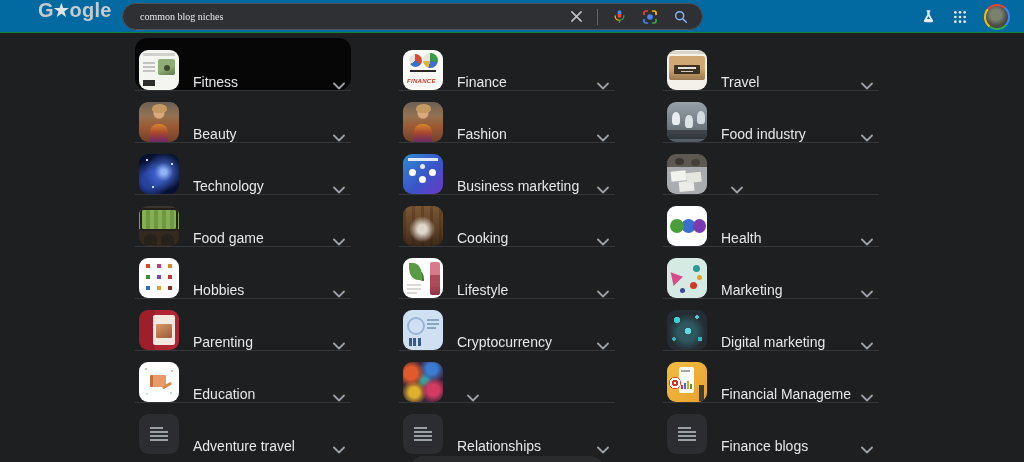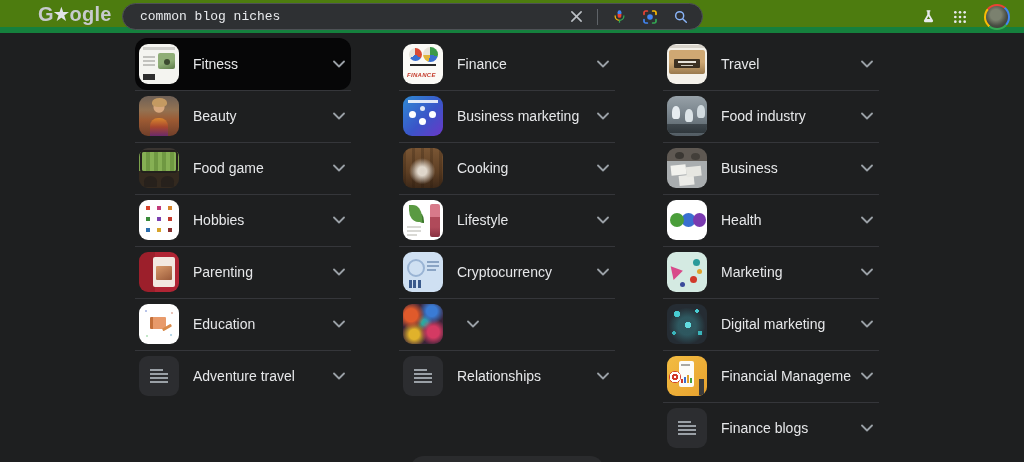--- a/index.html
+++ b/index.html
@@ -1,34 +1,34 @@
 <!DOCTYPE html>
 <html><head>
 <meta charset="utf-8">
 <style>
   html,body{margin:0;padding:0}
   body{width:1024px;height:462px;background:#1e1f20;font-family:"Liberation Sans",sans-serif;overflow:hidden;position:relative}
 
   
-  .hdr{height:33px;background:#4d7c0f;display:flex;align-items:center;position:relative;border-bottom:6px solid #15803d;box-sizing:border-box}
+  .hdr{height:33px;background:#0369a1;display:flex;position:relative;border-bottom:1px solid #15803d;box-sizing:border-box}
   .logo{margin-left:38px;font-size:20px;font-weight:600;color:#c7cacd;letter-spacing:.3px;cursor:pointer;user-select:none;line-height:1}
   .logo .star{color:#e2e4e7;font-size:17px;display:inline-block;transform:translateY(-1px)}
   .searchbar{position:absolute;left:122px;top:3px;width:581px;height:27px;box-sizing:border-box;border:1px solid #4e5156;border-radius:14px;background:#2e3033;display:flex;align-items:center;padding:0 11px 0 17px}
-  .searchbar input{flex:1;background:transparent;border:none;outline:none;color:#e8eaed;font-size:13px;font-family:Liberation Mono, monospace;padding:0;min-width:0}
+  .searchbar input{flex:1;background:transparent;border:none;outline:none;color:#e8eaed;font-size:10px;font-family:Liberation Serif, serif;padding:0;min-width:0}
   .bar-ic{background:none;border:none;padding:0;margin-left:11px;width:20px;height:20px;display:flex;align-items:center;justify-content:center;cursor:pointer;flex:none}
   .vdiv{width:1px;height:16px;background:#5f6368;margin-left:11px;flex:none}
   .hdr-right{position:absolute;right:14px;top:0;height:33px;display:flex;align-items:center;gap:16px}
   .hdr-btn{background:none;border:none;padding:0;cursor:pointer;display:flex;align-items:center;justify-content:center}
   .avatar{width:26px;height:26px;border-radius:50%;background:conic-gradient(from 40deg,#4285f4 0 25%,#34a853 25% 50%,#fbbc04 50% 75%,#ea4335 75% 100%);position:relative}
   .avatar::after{content:"";position:absolute;inset:2px;border-radius:50%;background:radial-gradient(circle at 45% 40%,#7b816f 0 30%,#4a4e44 60%,#2d2f2a 100%)}
 
   
   .grid{display:flex;margin:5px 0 0 135px;gap:48px}
   .col{width:216px}
-  .row{height:52px;display:flex;align-items:center;position:relative;padding:0 6px 0 4px;box-sizing:border-box;border-radius:12px;cursor:pointer}
+  .row{height:52px;display:flex;align-items:flex-end;position:relative;padding:0 6px 0 4px;box-sizing:border-box;border-radius:12px;cursor:pointer}
   .col .row + .row::before{content:"";position:absolute;left:0;right:0;top:0;height:1px;background:#35363a}
   .row.selected{background:#060607}
   .row.selected::before{display:none}
   .label{font-size:14px;color:#e6e7e9;flex:1;white-space:nowrap;overflow:hidden}
   .chev{width:22px;display:flex;justify-content:flex-end;align-items:center;flex:none}
 
   
   .th{width:40px;height:40px;border-radius:9px;margin-right:14px;position:relative;overflow:hidden;flex:none;background:#3a3b3d}
   .th::before,.th::after{content:"";position:absolute}
 
@@ -238,20 +238,29 @@
         <div class="row">
           <div class="th th-portrait"></div>
           <span class="label">Beauty</span>
           <span class="chev">
             <svg width="12" height="8" viewBox="0 0 12 8">
               <path d="M1 1.5 L6 6.5 L11 1.5" fill="none" stroke="#9aa0a6" stroke-width="1.8" stroke-linecap="round" stroke-linejoin="round"></path>
             </svg>
           </span>
         </div>
         <div class="row">
+          <div class="th th-technology"></div>
+          <span class="label">Technology</span>
+          <span class="chev">
+            <svg width="12" height="8" viewBox="0 0 12 8">
+              <path d="M1 1.5 L6 6.5 L11 1.5" fill="none" stroke="#9aa0a6" stroke-width="1.8" stroke-linecap="round" stroke-linejoin="round"></path>
+            </svg>
+          </span>
+        </div>
+        <div class="row">
           <div class="th th-videogame"></div>
           <span class="label">Food game</span>
           <span class="chev">
             <svg width="12" height="8" viewBox="0 0 12 8">
               <path d="M1 1.5 L6 6.5 L11 1.5" fill="none" stroke="#9aa0a6" stroke-width="1.8" stroke-linecap="round" stroke-linejoin="round"></path>
             </svg>
           </span>
         </div>
         <div class="row">
           <div class="th th-hobbies"></div>
@@ -296,20 +305,29 @@
             <span class="th-text">FINANCE</span>
           </div>
           <span class="label">Finance</span>
           <span class="chev">
             <svg width="12" height="8" viewBox="0 0 12 8">
               <path d="M1 1.5 L6 6.5 L11 1.5" fill="none" stroke="#9aa0a6" stroke-width="1.8" stroke-linecap="round" stroke-linejoin="round"></path>
             </svg>
           </span>
         </div>
         <div class="row">
+          <div class="th th-portrait"></div>
+          <span class="label">Fashion</span>
+          <span class="chev">
+            <svg width="12" height="8" viewBox="0 0 12 8">
+              <path d="M1 1.5 L6 6.5 L11 1.5" fill="none" stroke="#9aa0a6" stroke-width="1.8" stroke-linecap="round" stroke-linejoin="round"></path>
+            </svg>
+          </span>
+        </div>
+        <div class="row">
           <div class="th th-affiliate"></div>
           <span class="label">Business marketing</span>
           <span class="chev">
             <svg width="12" height="8" viewBox="0 0 12 8">
               <path d="M1 1.5 L6 6.5 L11 1.5" fill="none" stroke="#9aa0a6" stroke-width="1.8" stroke-linecap="round" stroke-linejoin="round"></path>
             </svg>
           </span>
         </div>
         <div class="row">
           <div class="th th-cooking"></div>
@@ -370,21 +388,20 @@
           <div class="th th-food"></div>
           <span class="label">Food industry</span>
           <span class="chev">
             <svg width="12" height="8" viewBox="0 0 12 8">
               <path d="M1 1.5 L6 6.5 L11 1.5" fill="none" stroke="#9aa0a6" stroke-width="1.8" stroke-linecap="round" stroke-linejoin="round"></path>
             </svg>
           </span>
         </div>
         <div class="row">
           <div class="th th-business"></div>
-          <span class="label">Business</span>
           <span class="chev">
             <svg width="12" height="8" viewBox="0 0 12 8">
               <path d="M1 1.5 L6 6.5 L11 1.5" fill="none" stroke="#9aa0a6" stroke-width="1.8" stroke-linecap="round" stroke-linejoin="round"></path>
             </svg>
           </span>
         </div>
         <div class="row">
           <div class="th th-health"></div>
           <span class="label">Health</span>
           <span class="chev">

